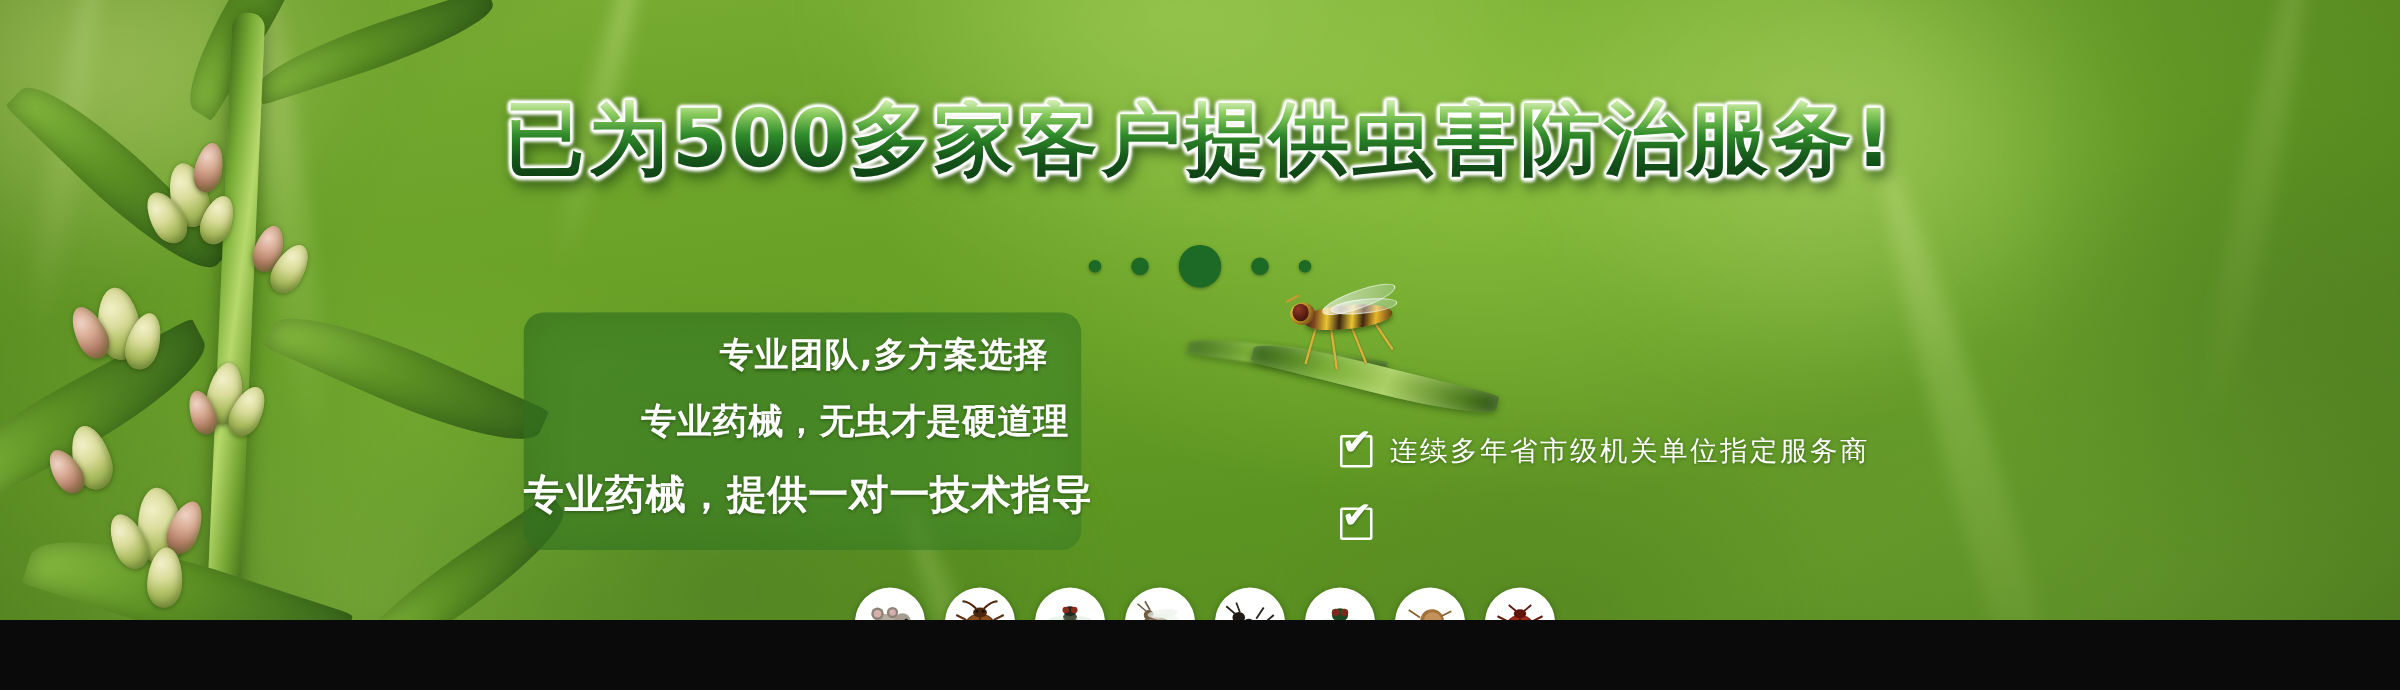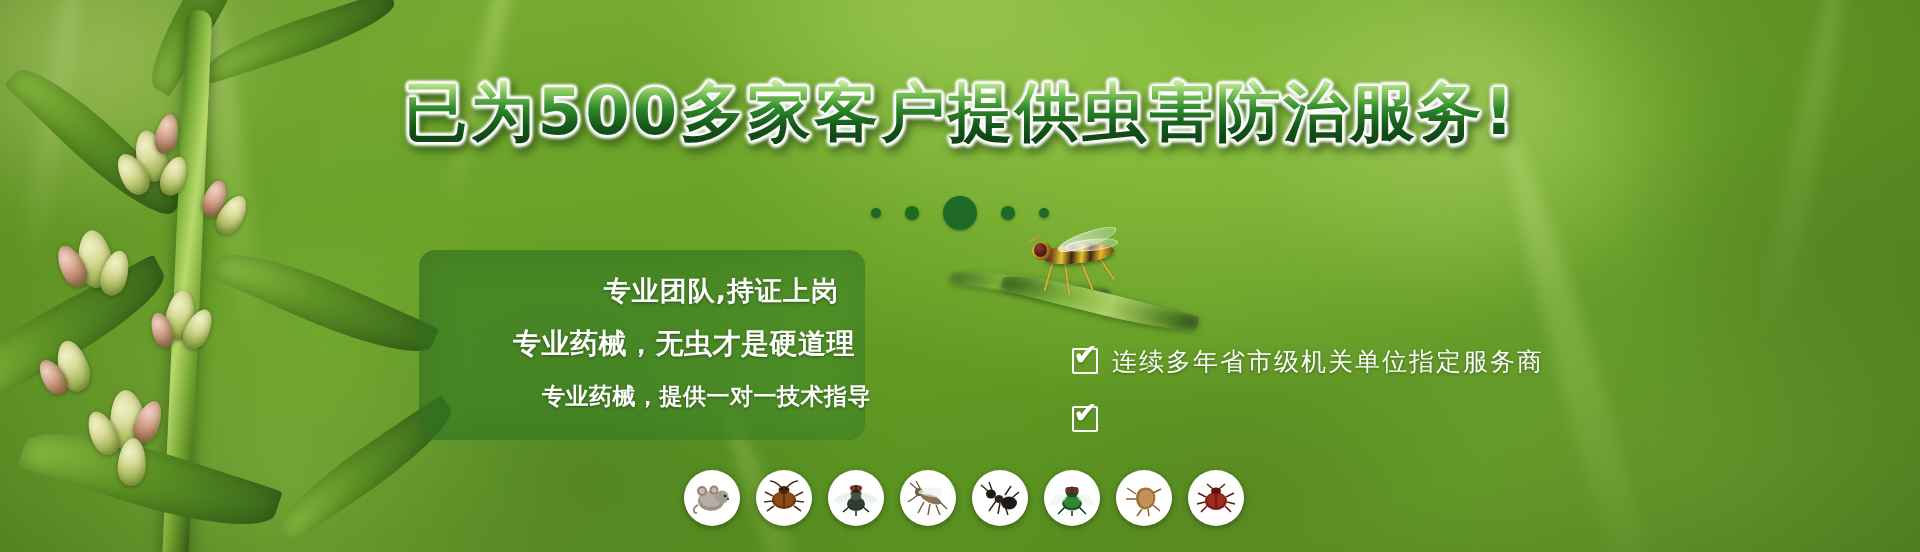--- a/index.html
+++ b/index.html
@@ -1,20 +1,20 @@
 <!DOCTYPE html>
 <html><head>
 <meta charset="utf-8">
 <style>
   * { box-sizing: border-box; margin:0; padding:0; }
   html,body { background:#0a0a0a; }
   .banner {
     position: relative;
     width: 1920px;
-    height: 552px;
+    height: 496px;
     overflow: hidden;
     font-family: "DejaVu Sans", "Liberation Sans", sans-serif;
     background: #7f1d1d;
   }
 
   
   .bg-base {
     position:absolute; inset:0;
     background:
       radial-gradient(ellipse 700px 420px at 1180px 110px, rgba(150,200,70,.75), rgba(150,200,70,0) 70%),
@@ -132,21 +132,21 @@
   }
   .panel-line {
     color:#ffffff;
     font-weight:700;
     text-align:right;
     white-space:nowrap;
     text-shadow: 0 1px 3px rgba(18,45,8,.55);
   }
   .panel-line.pl1 { font-size:27px; letter-spacing:1px; padding:7px 0; }
   .panel-line.pl2 { font-size:28px; letter-spacing:.5px; padding:9px 0; margin-right:-16px;}
-  .panel-line.pl3 { font-size:23px; letter-spacing:.5px; padding:9px 0; margin-right:-32px;}
+  .panel-line.pl3 { font-size:32px; letter-spacing:.5px; padding:9px 0; margin-right:-32px;}
 
   
   .fly-scene { position:absolute; left:990px; top:230px; width:230px; height:120px; }
   .fly-leaf {
     position:absolute; left:10px; top:62px; width:200px; height:22px;
     border-radius: 50% 8% 50% 8%;
     transform: rotate(14deg);
     background: linear-gradient(100deg, #2d5a12 0%, #79ad36 30%, #a9cf63 55%, #4f7d1f 85%, #24480f 100%);
     box-shadow: 0 2px 6px rgba(20,50,5,.45), inset 0 0 10px rgba(220,240,180,.35);
   }
@@ -195,21 +195,21 @@
   .cbox { width:26px; height:26px; position:relative; flex:0 0 26px; }
   .cbox .box {
     position:absolute; inset:0; border:2px solid #ffffff; border-radius:2px;
   }
   .cbox .tick {
     position:absolute; left:1px; top:-8px; width:30px; height:30px;
     color:#ffffff; font-size:30px; line-height:30px; font-weight:700;
     text-shadow:0 1px 2px rgba(20,50,8,.5);
   }
   .bullet-text {
-    color:#ffffff; font-size:25px; letter-spacing:2px; white-space:nowrap;
+    color:#ffffff; font-size:22px; letter-spacing:2px; white-space:nowrap;
     text-shadow: 0 1px 3px rgba(20,50,8,.5);
   }
 
   
   .pests {
     position:absolute; left:684px; top:470px;
     display:flex; gap:16px;
   }
   .pest {
     width:56px; height:56px; border-radius:50%;
@@ -283,21 +283,21 @@
 
   <div class="dots">
     <span class="dot s"></span>
     <span class="dot m"></span>
     <span class="dot l"></span>
     <span class="dot m"></span>
     <span class="dot s"></span>
   </div>
 
   <div class="panel">
-    <div class="panel-line pl1">专业团队,持证上岗</div>
+    <div class="panel-line pl1">专业团队,多方案选择</div>
     <div class="panel-line pl2">专业药械，无虫才是硬道理</div>
     <div class="panel-line pl3">专业药械，提供一对一技术指导</div>
   </div>
 
   <div class="fly-scene">
     <div class="fly-leaf back"></div>
     <div class="fly-leaf"></div>
     <div class="fly-leg lg1"></div>
     <div class="fly-leg lg2"></div>
     <div class="fly-leg lg3"></div>

